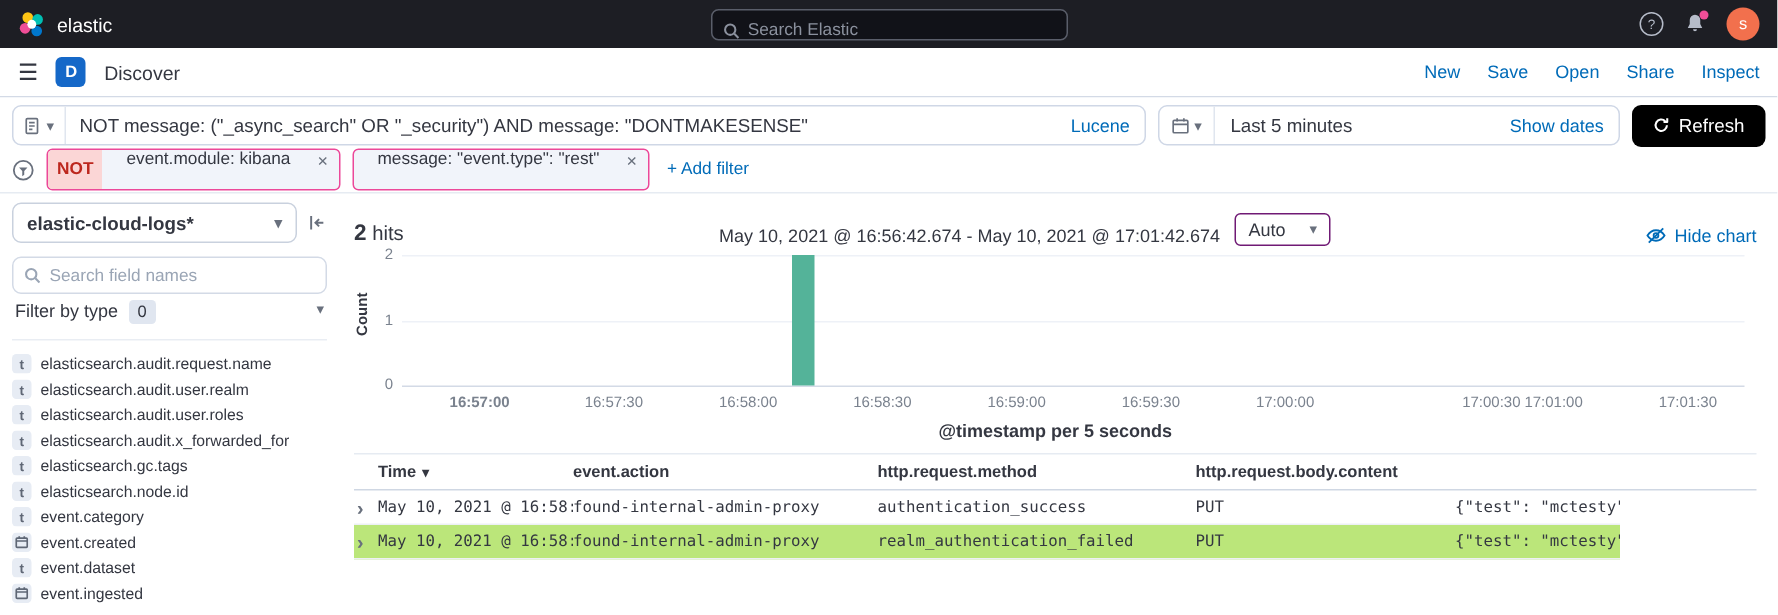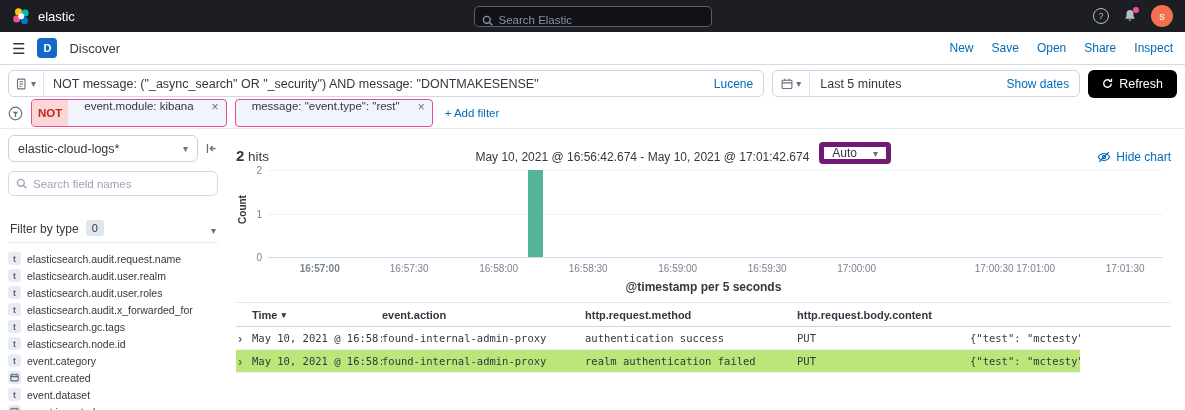--- a/index.html
+++ b/index.html
@@ -47,40 +47,40 @@
   .pill .close{padding:0 7px 0 2px;color:#69707d;cursor:pointer;font-size:12px}
   .add-filter{color:#006bb8;font-size:11.5px;cursor:pointer;margin-left:4px}
 
   
   .page-body{display:flex;height:281px}
   .sidebar{width:226px;flex-shrink:0;padding:6px 8px 0}
   .content{flex:1;padding:0 14px 0 10px;position:relative}
 
   
   .index-row{display:flex;align-items:center;gap:7px}
-  .index-select{flex:1;height:27px;border:1px solid #c9d1de;border-radius:6px;display:flex;align-items:center;justify-content:space-between;padding:0 9px;font-weight:400;font-size:12.5px;background:#fff;cursor:pointer}
+  .index-select{flex:1;height:27px;border:1px solid #c9d1de;border-radius:6px;display:flex;align-items:center;justify-content:space-between;padding:0 9px;font-weight:700;font-size:12.5px;background:#fff;cursor:pointer}
   .chev{color:#69707d;font-size:10px}
   .field-search{margin-top:9px;height:25px;border:1px solid #d3dae6;border-radius:6px;display:flex;align-items:center;padding:0 7px;gap:6px;background:#fff}
   .field-search input{border:0;outline:0;flex:1;font-size:11.5px;color:#343741;font-family:inherit;background:transparent}
   .field-search input::placeholder{color:#9aa5b5}
-  .type-filter{margin-top:20px;height:27px;display:flex;align-items:flex-end;gap:7px;padding:0 2px 6px;border-bottom:1px solid #e9edf3;cursor:pointer}
+  .type-filter{margin-top:4px;height:27px;display:flex;align-items:flex-start;gap:7px;padding:0 2px 6px;border-bottom:1px solid #e9edf3;cursor:pointer}
   .type-filter .lbl{font-size:12px}
   .count-badge{background:#e0e6f0;border-radius:3px;padding:0 6px;height:16px;line-height:16px;font-size:11px}
   .type-filter .chev{margin-left:auto}
   .fields{margin-top:9px;display:flex;flex-direction:column;gap:4px}
   .field-item{display:flex;align-items:center;gap:6px;font-size:10.5px;color:#343741;height:13px;white-space:nowrap;overflow:hidden;cursor:pointer}
   .ficon{width:13px;height:13px;border-radius:3px;background:#e7ecf4;color:#5f6775;font-size:9px;display:flex;align-items:center;justify-content:center;font-weight:700;flex-shrink:0}
 
   
   .hits-row{height:30px;display:flex;align-items:flex-end;margin-top:5px;gap:10px}
   .hits{font-size:13.5px;white-space:nowrap}
   .hits b{font-size:15px;font-weight:700}
   .spacer{flex:1}
   .chart-range{font-size:12px;color:#343741;white-space:nowrap}
-  .interval-select{height:22px;border:5px solid #701a75;border-radius:4px;background:#fff;display:flex;align-items:center;gap:16px;padding:0 8px;font-size:12px;cursor:pointer}
+  .interval-select{height:22px;border:1px solid #701a75;border-radius:4px;background:#fff;display:flex;align-items:center;gap:16px;padding:0 8px;font-size:12px;cursor:pointer}
   .hide-chart{display:flex;align-items:center;gap:5px;color:#006bb8;font-size:12px;cursor:pointer;white-space:nowrap}
 
   
   .chart{position:relative;height:128px;margin-top:2px}
   .ylabel{position:absolute;left:-8px;top:38px;transform:rotate(-90deg);font-size:10px;font-weight:700;color:#343741}
   .plot{position:absolute;left:32px;right:8px;top:4px;bottom:36px;border-bottom:1px solid #d3dae6}
   .gridline{position:absolute;left:0;right:0;height:1px;background:#eef1f7}
   .ytick{position:absolute;right:100%;margin-right:6px;font-size:10px;color:#7a828e;transform:translateY(-50%)}
   .chart-bar{position:absolute;bottom:0}
   .xtick{position:absolute;top:100%;margin-top:6px;transform:translateX(-50%);font-size:10px;color:#7a828e;white-space:nowrap}

